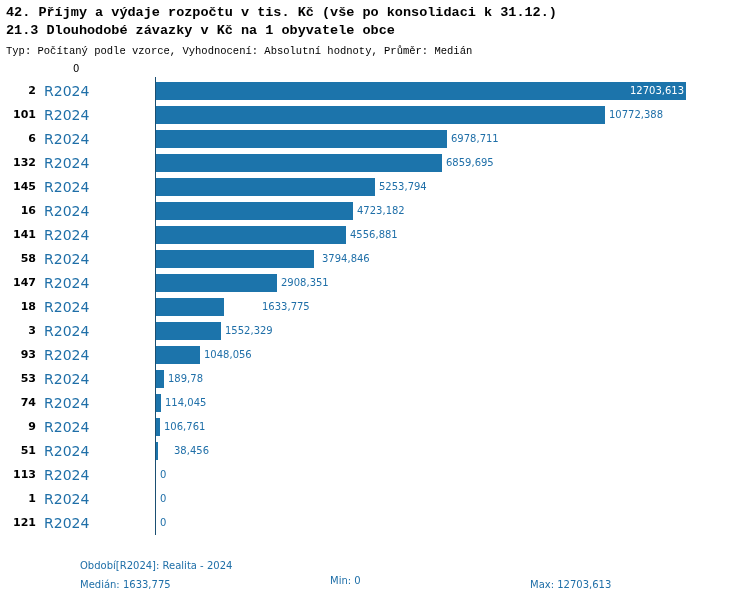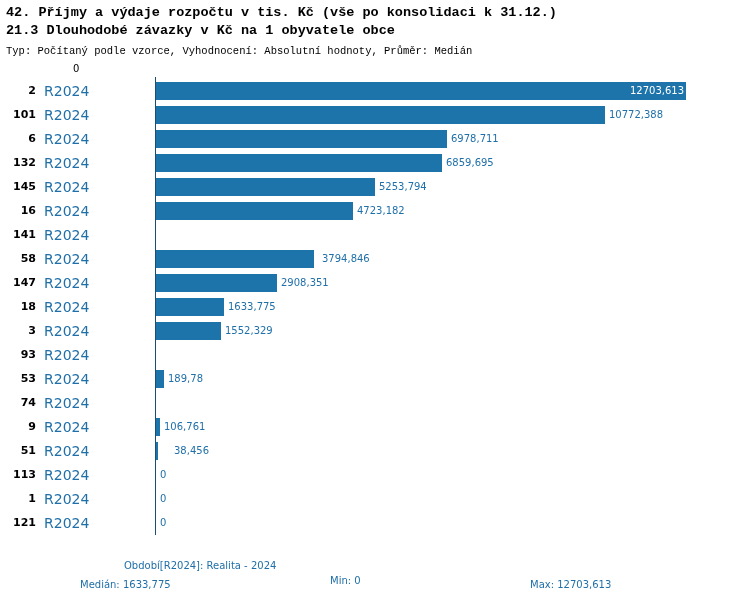--- a/index.html
+++ b/index.html
@@ -110,21 +110,20 @@
     left: 0;
     top: 560px;
     width: 750px;
     font-size: 10px;
     color: #1f6fa8;
   }
   .footer .legend {
     position: absolute;
     left: 80px;
     top: 0;
-    margin-left: 44px;
   }
   .footer .median {
     position: absolute;
     left: 80px;
     top: 19px;
   }
   .footer .min {
     position: absolute;
     left: 330px;
     top: 15px;
@@ -192,20 +191,24 @@
         <div class="row-code">16</div>
         <div class="row-period">R2024</div>
         <div class="bar-wrap">
           <div class="bar" style="width: 197px; background: rgb(28, 116, 171);"></div>
           <div class="bar-value" style="color: rgb(31, 111, 168);">4723,182</div>
         </div>
       </div>
       <div class="row">
         <div class="row-code">141</div>
         <div class="row-period">R2024</div>
+        <div class="bar-wrap">
+          <div class="bar" style="width: 190px; background: rgb(28, 116, 171);"></div>
+          <div class="bar-value" style="color: rgb(31, 111, 168);">4556,881</div>
+        </div>
       </div>
       <div class="row">
         <div class="row-code">58</div>
         <div class="row-period">R2024</div>
         <div class="bar-wrap">
           <div class="bar" style="width: 158px; background: rgb(28, 116, 171);"></div>
           <div class="bar-value" style="color: rgb(31, 111, 168); padding-left: 8px;">3794,846</div>
         </div>
       </div>
       <div class="row">
@@ -214,46 +217,54 @@
         <div class="bar-wrap">
           <div class="bar" style="width: 121px; background: rgb(28, 116, 171);"></div>
           <div class="bar-value" style="color: rgb(31, 111, 168);">2908,351</div>
         </div>
       </div>
       <div class="row">
         <div class="row-code">18</div>
         <div class="row-period">R2024</div>
         <div class="bar-wrap">
           <div class="bar" style="width: 68px; background: rgb(28, 116, 171);"></div>
-          <div class="bar-value" style="color: rgb(31, 111, 168);">1633,775</div>
+          <div class="bar-value" style="color: rgb(31, 111, 168); margin-left: 34px;">1633,775</div>
         </div>
       </div>
       <div class="row">
         <div class="row-code">3</div>
         <div class="row-period">R2024</div>
         <div class="bar-wrap">
           <div class="bar" style="width: 65px; background: rgb(28, 116, 171);"></div>
           <div class="bar-value" style="color: rgb(31, 111, 168);">1552,329</div>
         </div>
       </div>
       <div class="row">
         <div class="row-code">93</div>
         <div class="row-period">R2024</div>
+        <div class="bar-wrap">
+          <div class="bar" style="width: 44px; background: rgb(28, 116, 171);"></div>
+          <div class="bar-value" style="color: rgb(31, 111, 168);">1048,056</div>
+        </div>
       </div>
       <div class="row">
         <div class="row-code">53</div>
         <div class="row-period">R2024</div>
         <div class="bar-wrap">
           <div class="bar" style="width: 8px; background: rgb(28, 116, 171);"></div>
           <div class="bar-value" style="color: rgb(31, 111, 168);">189,78</div>
         </div>
       </div>
       <div class="row">
         <div class="row-code">74</div>
         <div class="row-period">R2024</div>
+        <div class="bar-wrap">
+          <div class="bar" style="width: 5px; background: rgb(28, 116, 171);"></div>
+          <div class="bar-value" style="color: rgb(31, 111, 168);">114,045</div>
+        </div>
       </div>
       <div class="row">
         <div class="row-code">9</div>
         <div class="row-period">R2024</div>
         <div class="bar-wrap">
           <div class="bar" style="width: 4px; background: rgb(28, 116, 171);"></div>
           <div class="bar-value" style="color: rgb(31, 111, 168);">106,761</div>
         </div>
       </div>
       <div class="row">

